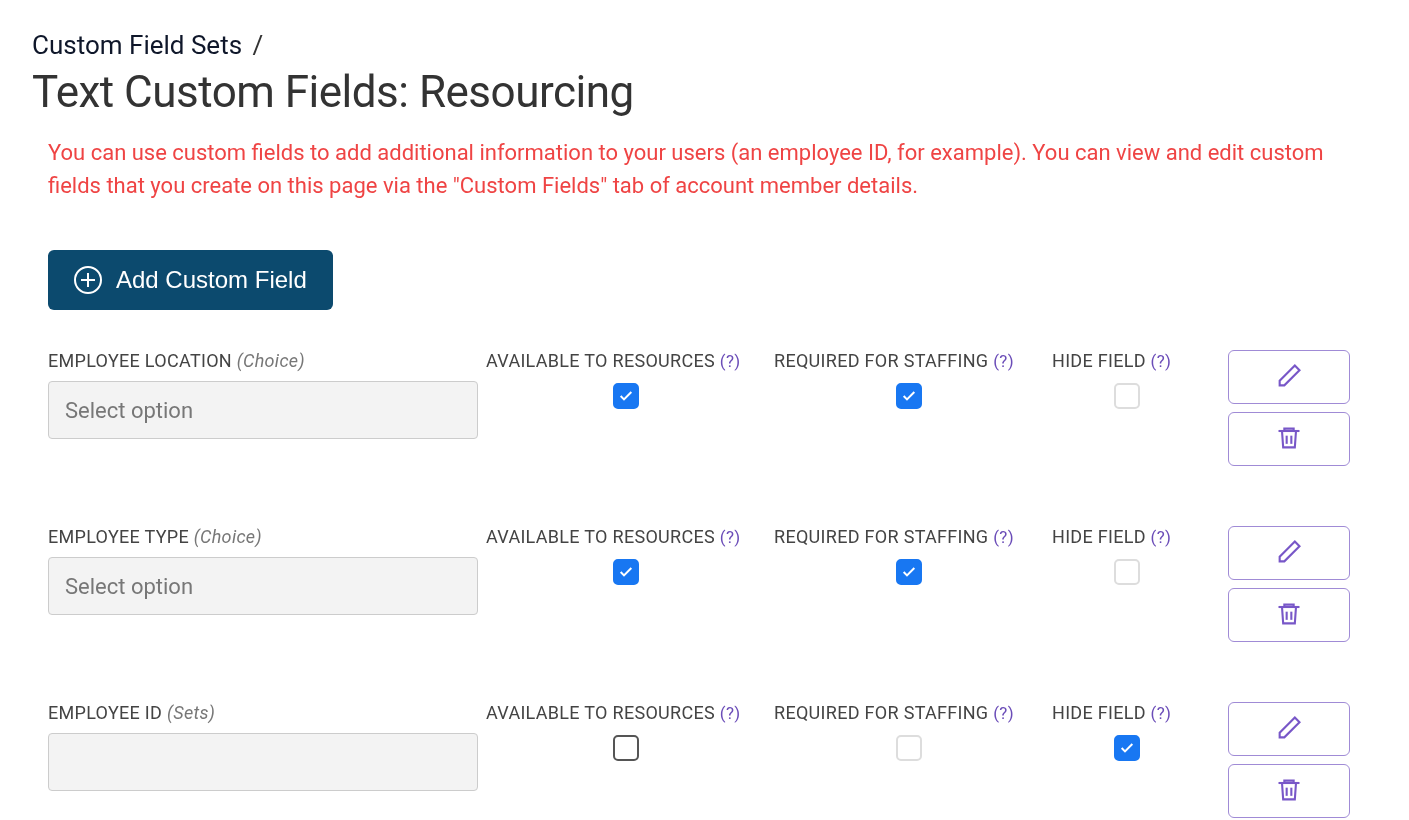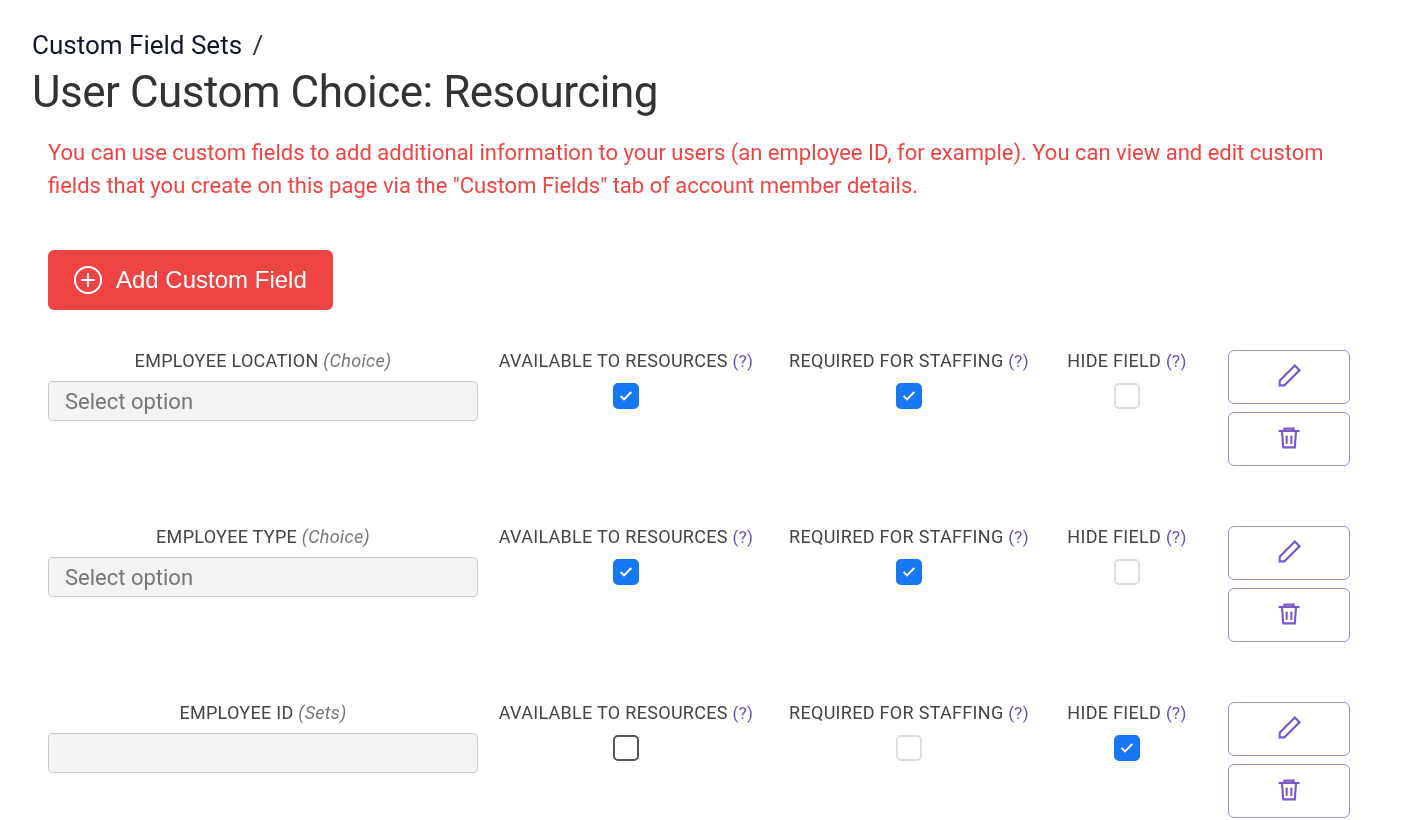--- a/index.html
+++ b/index.html
@@ -40,21 +40,21 @@
     margin: 0 0 48px 16px;
     max-width: 1340px;
   }
   .content-wrap {
     margin-left: 16px;
   }
   .add-button {
     display: inline-flex;
     align-items: center;
     gap: 14px;
-    background: #ef4444;
+    background: #0c4a6e;
     color: #fff;
     border: none;
     border-radius: 6px;
     padding: 16px 26px;
     font-size: 24px;
     font-weight: 500;
     cursor: pointer;
     margin-bottom: 40px;
   }
   .add-button .plus-circle {
@@ -81,37 +81,36 @@
     width: 2.5px;
     height: 14px;
   }
 
   .field-row {
     display: grid;
     grid-template-columns: 430px 280px 270px 150px 140px;
     gap: 8px;
     margin-bottom: 60px;
     align-items: start;
-    text-align: center;
   }
   .field-label {
     font-size: 18px;
     color: #444;
     text-transform: uppercase;
     letter-spacing: 0.3px;
     margin-bottom: 10px;
   }
   .field-label .type-hint {
     font-style: italic;
     text-transform: none;
     color: #777;
   }
   .select-box, .text-box {
     width: 100%;
-    height: 40px;
+    height: 58px;
     border: 1px solid #ccc;
     border-radius: 4px;
     background: #f3f3f3;
     padding: 0 16px;
     font-size: 22px;
     color: #777;
     display: flex;
     align-items: center;
   }
   .col-header {
@@ -186,21 +185,21 @@
   }
 </style>
 </head>
 <body>
 
 <div class="breadcrumb">
   <a href="#">Custom Field Sets</a>
   <span class="sep">/</span>
 </div>
 
-<h1 class="page-title">User Custom Choice: Resourcing</h1>
+<h1 class="page-title">Text Custom Fields: Resourcing</h1>
 
 <p class="description">You can use custom fields to add additional information to your users (an employee ID, for example). You can view and edit custom fields that you create on this page via the "Custom Fields" tab of account member details.</p>
 
 <div class="content-wrap">
 
 <button class="add-button">
   <span class="plus-circle"></span>
   <span>Add Custom Field</span>
 </button>
 

